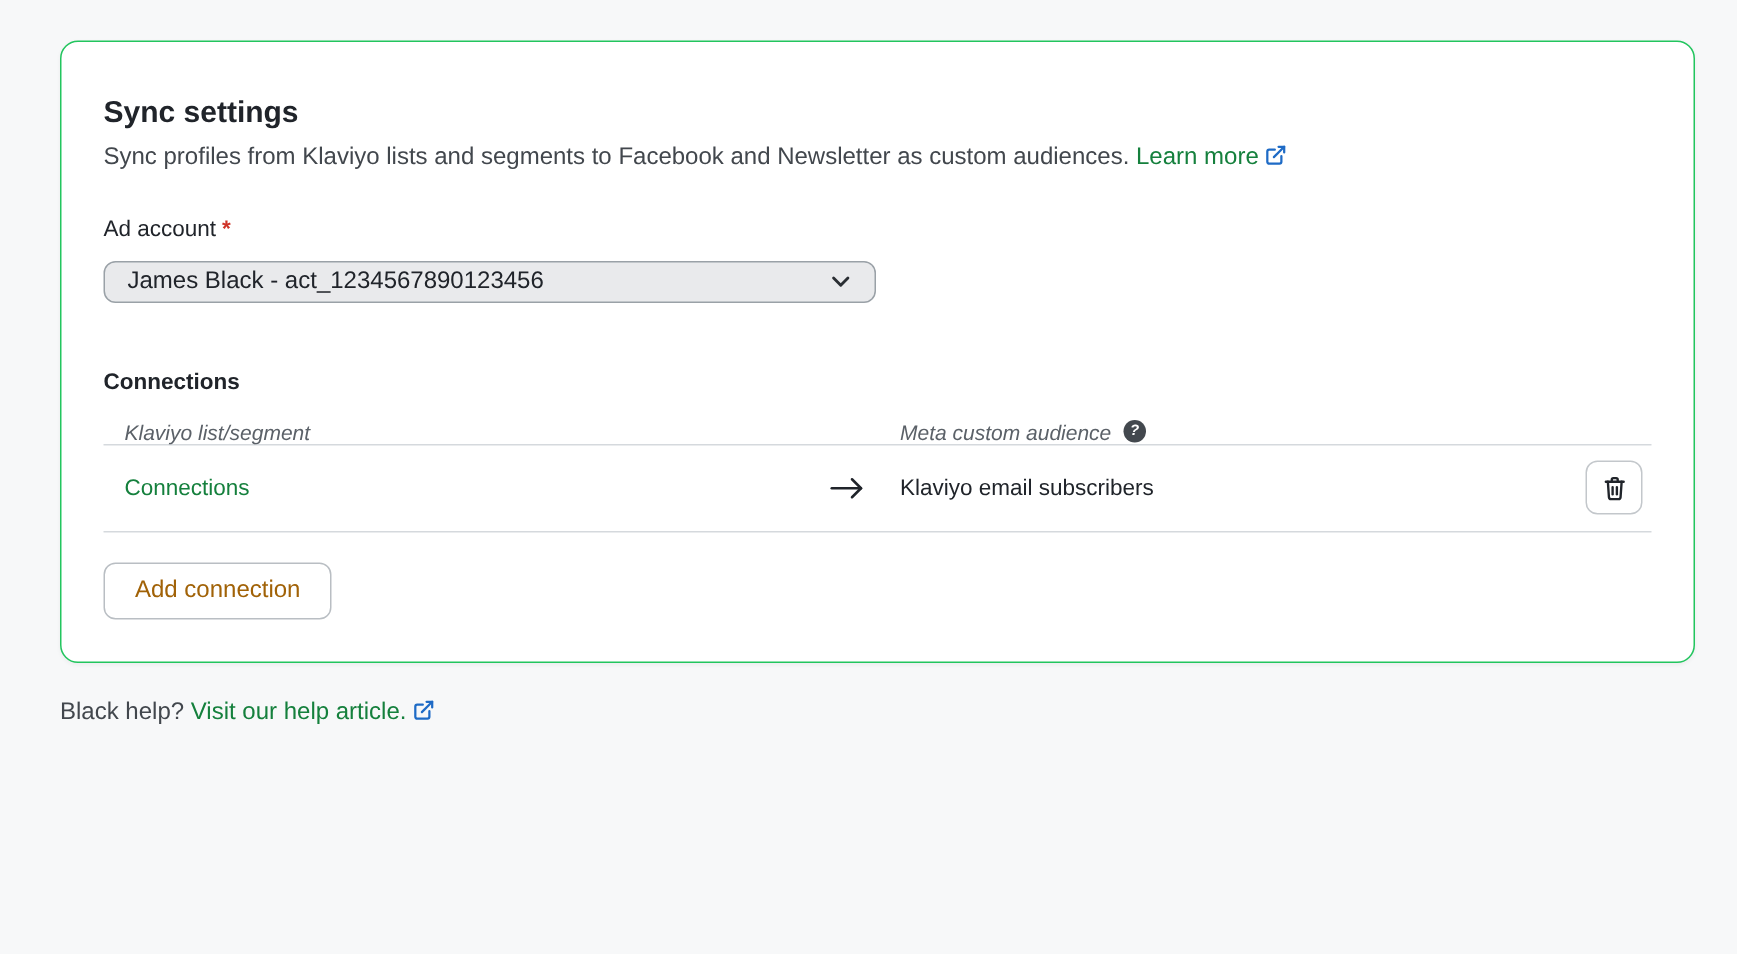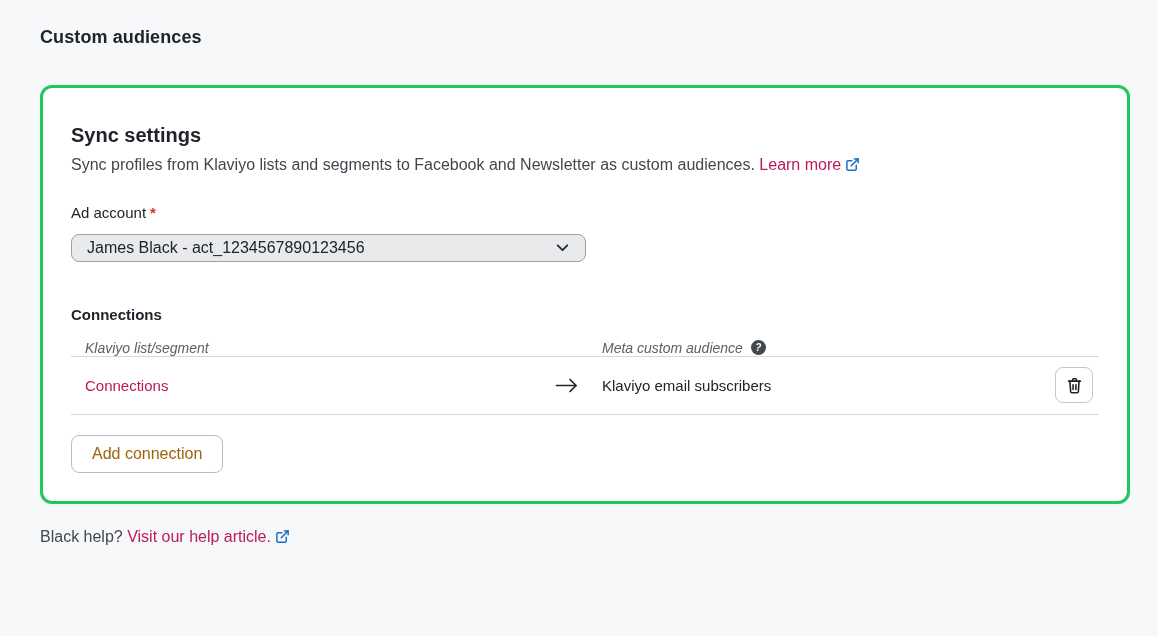--- a/index.html
+++ b/index.html
@@ -18,42 +18,42 @@
     font-size: 18px;
     font-weight: 700;
     color: #20242a;
     margin: 0 0 37px 0;
     letter-spacing: 0.1px;
   }
 
   .card {
     width: 1090px;
     background: #ffffff;
-    border: 3px solid #22c55e;
+    border: 1px solid #22c55e;
     border-radius: 12px;
     box-shadow: 0 1px 3px rgba(16,24,32,0.05);
     padding: 36px 28px 28px 28px;
   }
 
   .card-heading {
     font-size: 20px;
     font-weight: 700;
     margin: 0 0 8px 0;
     color: #20242a;
   }
 
   .card-desc {
     font-size: 16px;
     color: #42474d;
     margin: 0 0 26px 0;
     line-height: 1.3;
   }
 
   a.link {
-    color: #be185d;
+    color: #15803d;
     text-decoration: none;
     cursor: pointer;
     text-align: center;
   }
   .ext-icon {
     display: inline-block;
     vertical-align: -2px;
     margin-left: 4px;
   }
 
@@ -156,21 +156,20 @@
     margin-top: 24px;
     font-size: 16px;
     color: #42474d;
   }
 </style>
 </head>
 <body>
 
 <div class="page">
 
-  <h1 class="page-title">Custom audiences</h1>
 
   <div class="card">
 
     <h2 class="card-heading">Sync settings</h2>
 
     <p class="card-desc"><span>Sync profiles from Klaviyo lists and segments to Facebook and Newsletter as custom audiences.</span>
       <a class="link"><span>Learn more</span><span class="ext-icon"><svg width="15" height="15" viewBox="0 0 24 24" fill="none" stroke="#1e6bc6" stroke-width="2.4" stroke-linecap="round" stroke-linejoin="round">
               <path d="M18 13v6a2 2 0 0 1-2 2H5a2 2 0 0 1-2-2V8a2 2 0 0 1 2-2h6"></path>
               <polyline points="15 3 21 3 21 9"></polyline>
               <line x1="10" y1="14" x2="21" y2="3"></line>

